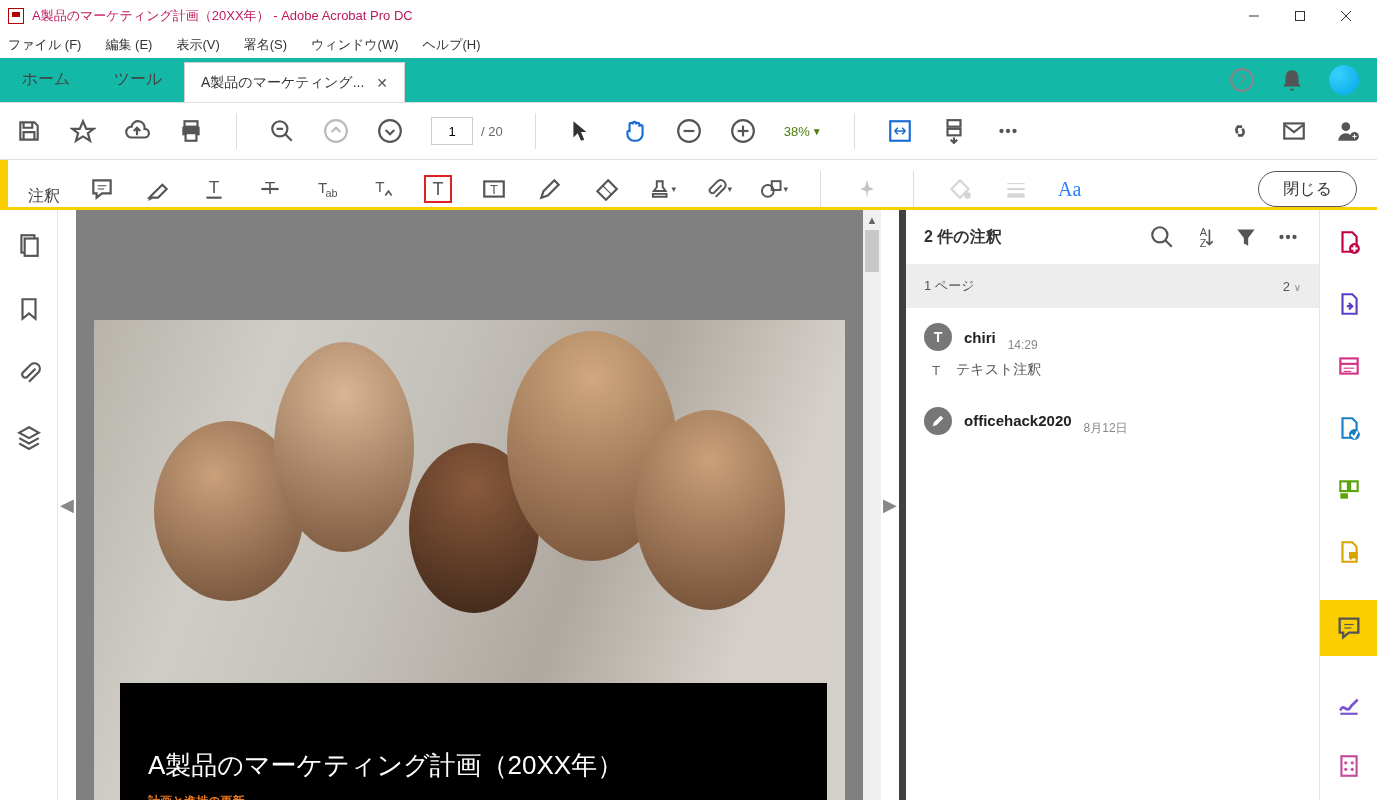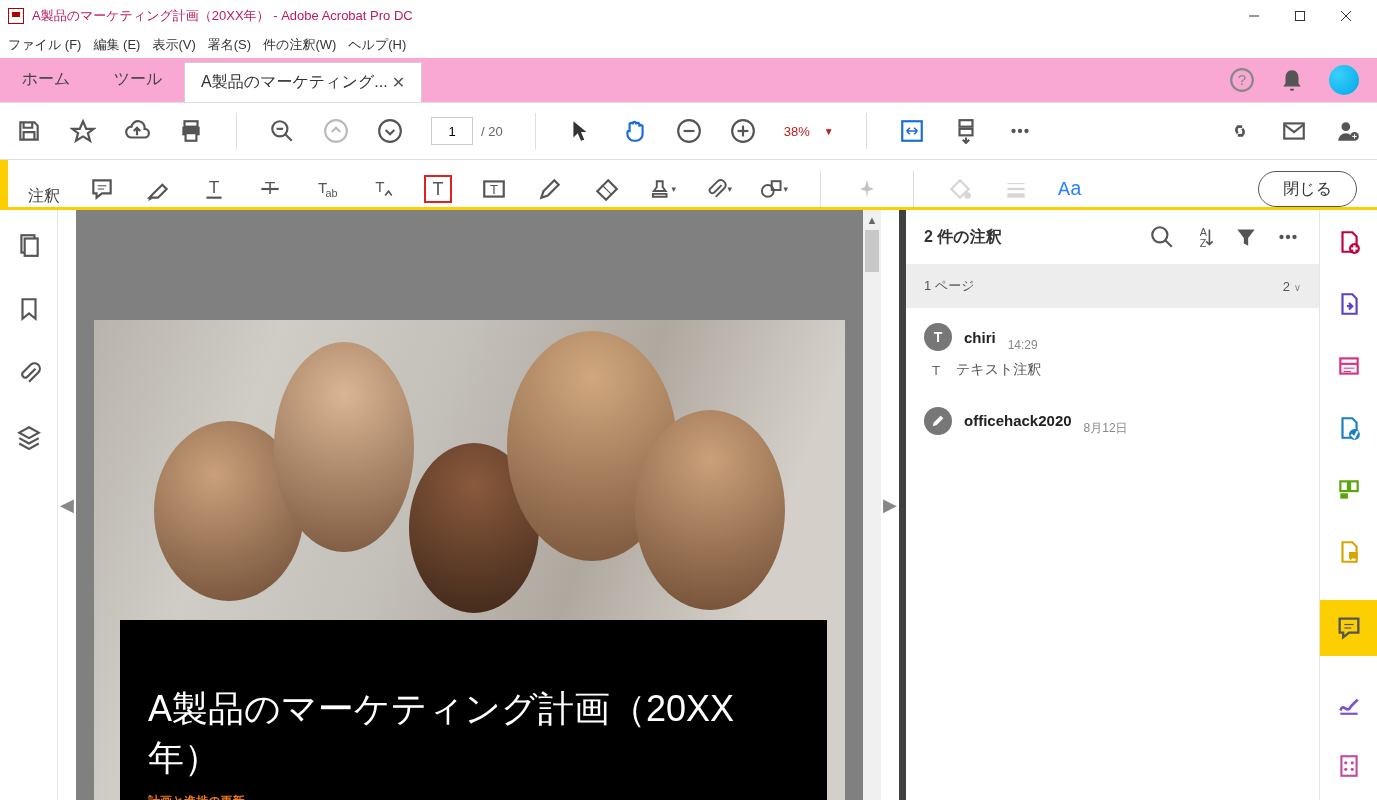--- a/index.html
+++ b/index.html
@@ -3,54 +3,54 @@
 <meta charset="utf-8">
 <style>
 * { box-sizing: border-box; margin: 0; padding: 0; font-family: "Meiryo", "Yu Gothic", sans-serif; }
 body { width: 1377px; height: 800px; background: #fff; overflow: hidden; display: flex; flex-direction: column; }
 .titlebar { height: 32px; display: flex; align-items: center; padding: 0 8px; background: #fff; }
 .titlebar .app-icon { width: 16px; height: 16px; border: 1px solid #b30000; background: #fff; position: relative; margin-right: 8px; }
 .titlebar .app-icon::after { content: ""; position: absolute; top: 3px; left: 3px; right: 3px; bottom: 6px; background: #b30000; }
 .titlebar .title { font-size: 13px; color: #be185d; flex: 0 0 auto; }
 .titlebar .spacer { flex: 1; }
 .winbtn { width: 46px; height: 32px; display: flex; align-items: center; justify-content: center; color: #555; }
-.menubar { height: 26px; display: flex; align-items: center; padding: 0 8px; gap: 12px; font-size: 13px; color: #333; }
-.tabbar { height: 44px; background: #f9a8d4; display: flex; align-items: flex-end; justify-content: space-between; }
+.menubar { height: 26px; display: flex; align-items: center; padding: 0 8px; gap: 24px; font-size: 13px; color: #333; }
+.tabbar { height: 44px; background: #14b8a6; display: flex; align-items: flex-end; justify-content: space-between; }
 .tabbar .home { width: 92px; text-align: center; font-size: 16px; color: #444; padding: 12px 0; }
 .tabbar .tools { width: 92px; text-align: center; font-size: 16px; color: #444; padding: 12px 0; }
-.tabbar .doctab { background: #fff; border-top: 1px solid #d0d0d0; border-left: 1px solid #d0d0d0; border-right: 1px solid #d0d0d0; height: 40px; display: flex; align-items: center; padding: 0 16px; font-size: 16px; color: #333; gap: 4px; }
+.tabbar .doctab { background: #fff; border-top: 1px solid #d0d0d0; border-left: 1px solid #d0d0d0; border-right: 1px solid #d0d0d0; height: 40px; display: flex; align-items: center; padding: 0 16px; font-size: 14px; color: #333; gap: 12px; }
 .tabbar .doctab .x { color: #555; }
 .tabbar .right { margin-left: auto; display: flex; align-items: center; gap: 24px; padding: 0 18px; height: 44px; }
 .avatar { width: 30px; height: 30px; border-radius: 50%; background: radial-gradient(circle at 30% 30%, #3ad0ff, #00a8e5); }
 .maintoolbar { height: 58px; border-top: 1px solid #e0e0e0; border-bottom: 1px solid #e0e0e0; display: flex; align-items: center; padding: 0 16px; gap: 28px; color: #555; }
 .vsep { width: 1px; height: 36px; background: #ddd; margin: 0 4px; }
 .pagebox { display: flex; align-items: center; gap: 8px; }
 .pagebox input { width: 42px; height: 28px; text-align: center; border: 1px solid #ccc; font-size: 13px; }
 .pagebox .total { color: #666; font-size: 13px; }
-.zoom { display: flex; align-items: center; gap: 14px; font-size: 13px; color: #b91c1c; }
+.zoom { display: flex; align-items: center; gap: 2px; font-size: 13px; color: #4d7c0f; }
 .annot-bar { height: 50px; display: flex; align-items: flex-end; border-bottom: 3px solid #fccf03; background: #fff; }
 .annot-bar .edge { width: 8px; height: 100%; background: #fccf03; }
 .annot-bar .label { font-size: 16px; color: #444; padding: 0 20px; }
 .annot-bar .tools { display: flex; align-items: center; gap: 28px; padding: 0 8px; flex: 1; }
 .annot-bar .tool { width: 28px; height: 28px; display: flex; align-items: center; justify-content: center; }
 .annot-bar .tool.selected { border: 2px solid #d22; }
-.annot-bar .aa { color: #2a7fff; font-family: Liberation Mono, monospace; font-size: 20px; }
+.annot-bar .aa { color: #2a7fff; font-family: Liberation Serif, serif; font-size: 20px; }
 .closebtn { border: 1.5px solid #555; border-radius: 22px; height: 36px; padding: 0 24px; font-size: 16px; color: #333; display: flex; align-items: center; margin-right: 20px; }
 .workarea { flex: 1; display: flex; min-height: 0; }
 .leftpanel { width: 58px; border-right: 1px solid #e5e5e5; display: flex; flex-direction: column; align-items: center; padding-top: 22px; gap: 38px; color: #555; }
 .navarrow { width: 18px; display: flex; align-items: center; justify-content: center; color: #888; font-size: 18px; }
 .docview { flex: 1; background: #808080; position: relative; overflow: hidden; }
 .docview .scrollbar { position: absolute; right: 0; top: 0; bottom: 0; width: 18px; background: #f0f0f0; }
 .docview .scrollbar .ar { height: 20px; display: flex; align-items: center; justify-content: center; color: #666; font-size: 11px; }
 .docview .scrollbar .thumb { position: absolute; top: 20px; left: 2px; right: 2px; height: 42px; background: #c8c8c8; }
 .page { position: absolute; left: 18px; top: 110px; right: 36px; bottom: -80px; background: linear-gradient(110deg,#b8b4ac 0%, #d0cdc6 20%, #c3bfb9 40%, #afa89f 60%, #d4d0c9 80%); }
 .people { position: absolute; inset: 0; }
 .person { position: absolute; border-radius: 50%; }
 .overlay { position: absolute; left: 26px; right: 18px; bottom: 46px; background: #000; color: #fff; padding: 22px 28px 24px; }
-.overlay h1 { font-size: 36px; font-weight: 500; margin-top: 43px; }
+.overlay h1 { font-size: 26px; font-weight: 500; margin-top: 43px; }
 .overlay .sub { color: #e9781f; font-size: 12px; margin-top: 10px; font-weight: 600; }
 .comments { width: 420px; border-left: 7px solid #404040; display: flex; flex-direction: column; }
 .comments .hdr { height: 54px; display: flex; align-items: center; padding: 0 18px; gap: 16px; }
 .comments .hdr .cnt { font-size: 16px; font-weight: 600; color: #333; flex: 1; }
 .comments .pagebar { background: #ededed; height: 44px; display: flex; align-items: center; padding: 0 18px; font-size: 13px; color: #555; justify-content: space-between; }
 .comments .item { padding: 14px 18px 10px; }
 .comments .item .row { display: flex; align-items: center; gap: 12px; }
 .comments .badge { width: 28px; height: 28px; border-radius: 50%; background: #777; color: #fff; display: flex; align-items: center; justify-content: center; font-weight: 700; font-size: 14px; }
 .comments .badge.pencil { background: #777; }
 .comments .nm { font-weight: 700; font-size: 15px; color: #222; }
@@ -85,21 +85,21 @@
         <line x1="11" y1="1" x2="1" y2="11" stroke="#333"></line>
       </svg>
     </div>
 </div>
 
 <div class="menubar">
   <span>ファイル (F)</span>
   <span>編集 (E)</span>
   <span>表示(V)</span>
   <span>署名(S)</span>
-  <span>件の注釈(W)</span>
+  <span>ウィンドウ(W)</span>
   <span>ヘルプ(H)</span>
 </div>
 
 <div class="tabbar">
   <div class="home">ホーム</div>
   <div class="tools">ツール</div>
   <div class="doctab">
     <span>A製品のマーケティング...</span>
     <span class="x">✕</span>
   </div>

